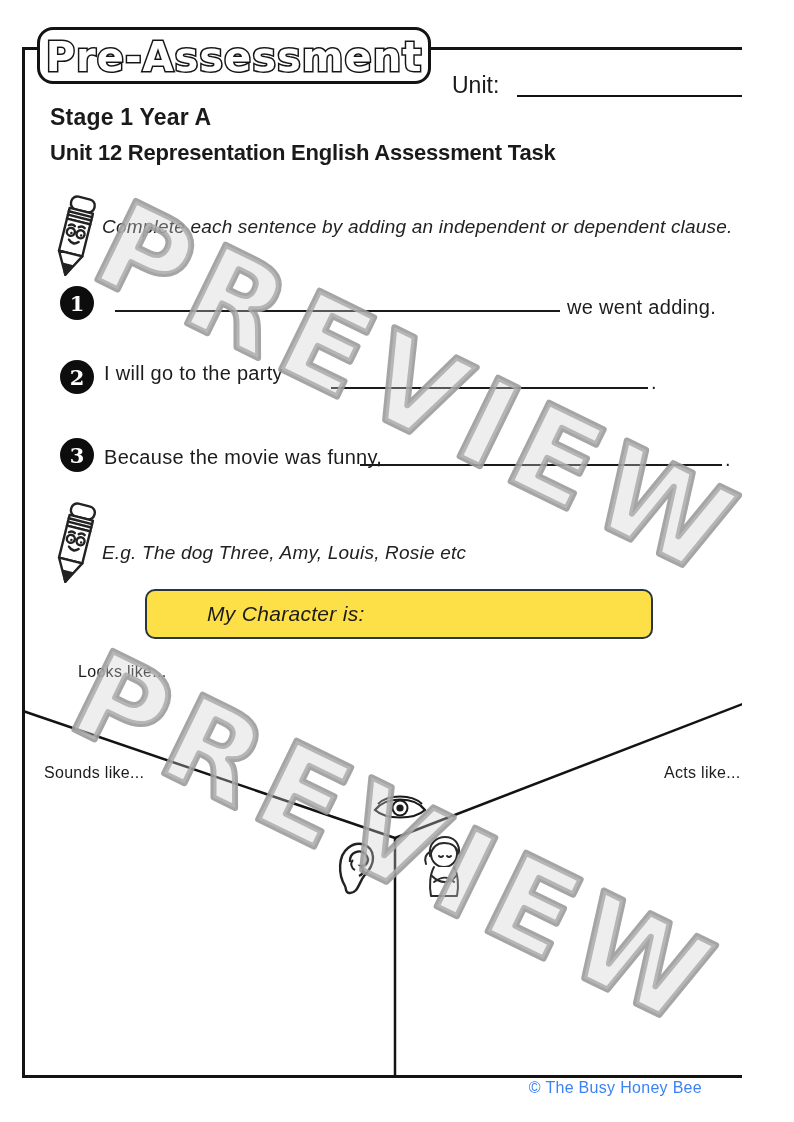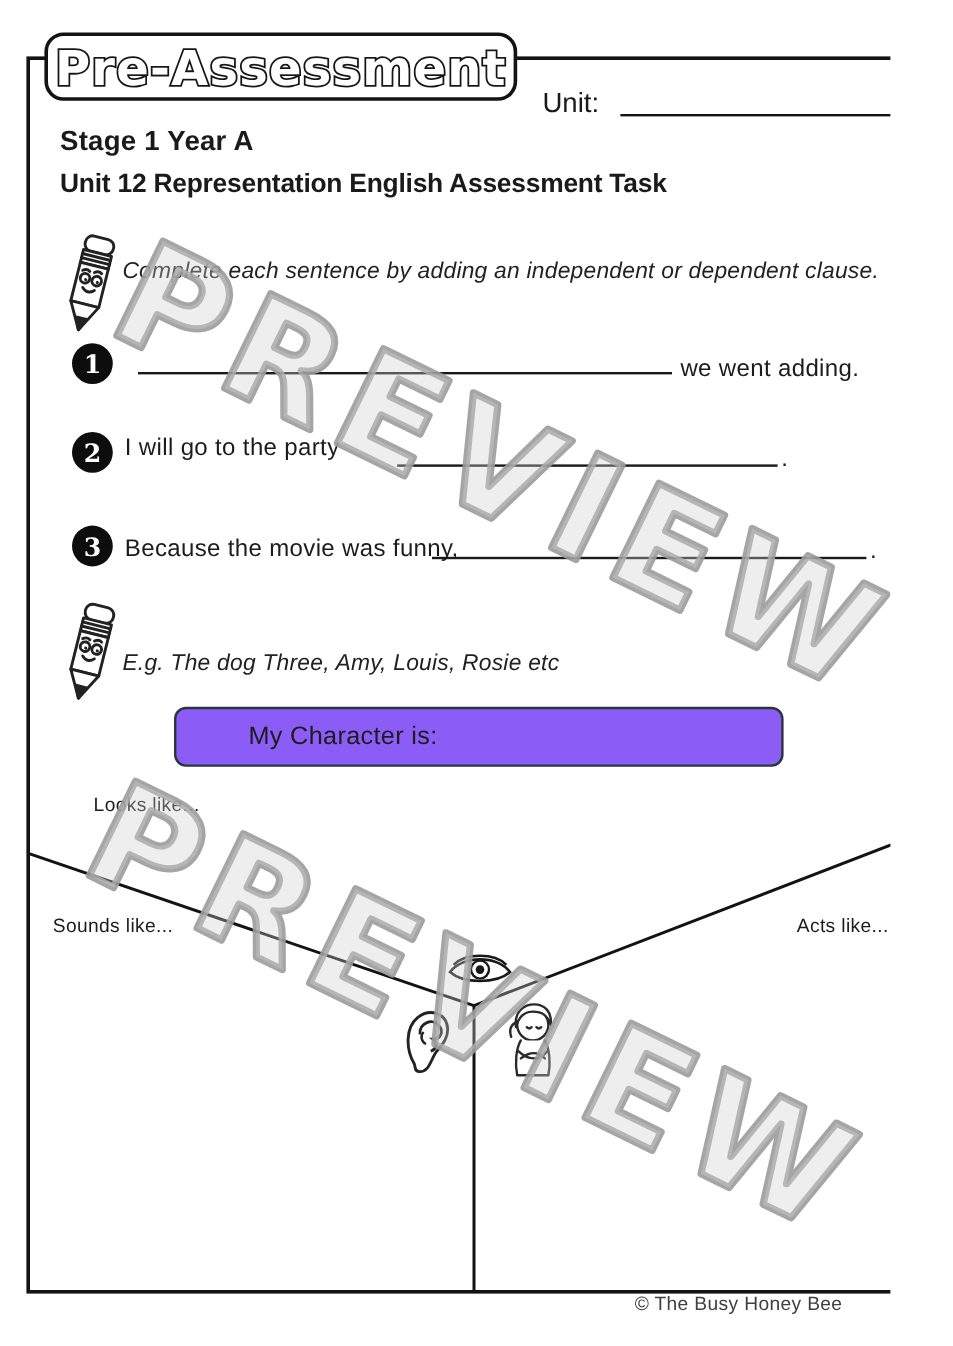--- a/index.html
+++ b/index.html
@@ -48,22 +48,22 @@
   .q3l { left:360px; top:464px; width:362px; }
   .qtext { position:absolute; font-size:20px; letter-spacing:0.3px; color:#1c1c1c; z-index:2; white-space:nowrap; }
   .q1a { left:567px; top:296px; }
   .q2b { left:104px; top:362px; }
   .q2a { left:651px; top:371px; }
   .q3b { left:104px; top:446px; }
   .q3a { left:725px; top:448px; }
 
   .charbox {
     position:absolute; left:145px; top:589px; width:508px; height:50px;
-    background:#8b5cf6; border:2.5px solid #2a363e; border-radius:10px;
-    box-sizing:border-box; display:flex; align-items:center; z-index:2;
+    background:#fde047; border:2.5px solid #2a363e; border-radius:10px;
+    box-sizing:border-box; display:flex; align-items:center; z-index:2;font-style:italic;
   }
   .charbox span { margin-left:60px; font-size:21px; color:#1c1c1c; letter-spacing:0.3px; }
 
   .ylabel { position:absolute; font-size:16px; letter-spacing:0.3px; color:#1c1c1c; z-index:2; white-space:nowrap; }
   .looks  { left:78px;  top:663px; }
   .sounds { left:44px;  top:764px; }
   .acts   { left:664px; top:764px; }
 
   .ylines { position:absolute; left:0; top:0; z-index:2; pointer-events:none; }
 
@@ -74,21 +74,21 @@
 
   .watermark { position:absolute; transform-origin:0 0; z-index:5; pointer-events:none; opacity:0.9; }
   .wm1 { left:140px; top:158px; transform:rotate(26deg); }
   .wm2 { left:117px; top:608px; transform:rotate(26deg); }
   .wm-text {
     font-family:"DejaVu Sans", sans-serif; font-size:120px; font-weight:bold;
     letter-spacing:12px; fill:#cdcdcd; fill-opacity:0.38;
     stroke:#9c9c9c; stroke-width:6px; paint-order:stroke; stroke-linejoin:round;
   }
 
-  .copyright { position:absolute; right:40px; top:1079px; font-size:16px; color:#404040; z-index:2; letter-spacing:0.3px; }
+  .copyright { position:absolute; right:40px; top:1079px; font-size:16px; color:#3b82f6; z-index:2; letter-spacing:0.3px; }
 </style>
 </head>
 <body>
 
 <div class="page">
 
   <div class="frame"></div>
 
   <div class="banner">
     <svg viewBox="0 0 388 50">

